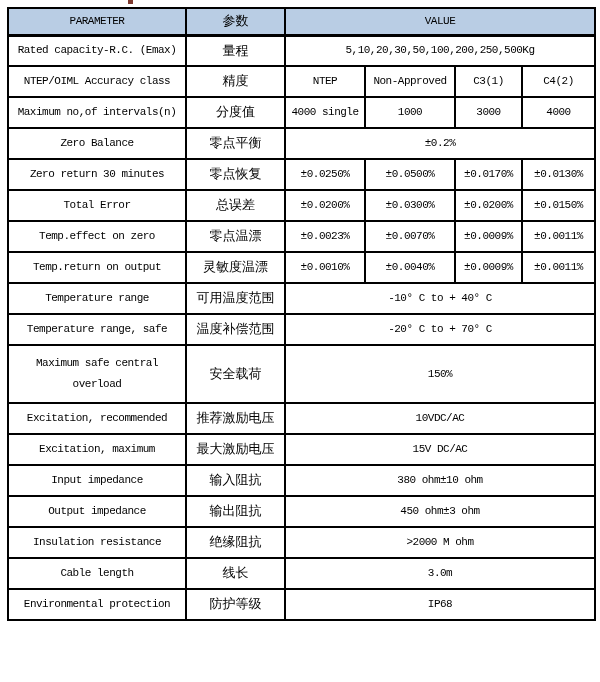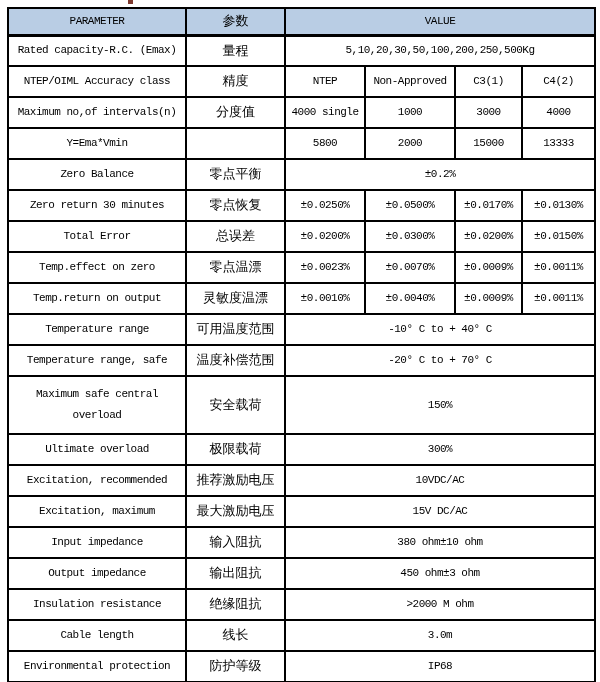--- a/index.html
+++ b/index.html
@@ -90,28 +90,20 @@
 
   <tr class="r">
     <td>Maximum no,of intervals(n)</td>
     <td class="cn">分度值</td>
     <td>4000 single</td>
     <td>1000</td>
     <td>3000</td>
     <td>4000</td>
   </tr>
 
-  <tr class="r">
-    <td>Y=Ema*Vmin</td>
-    <td class="cn"></td>
-    <td>5800</td>
-    <td>2000</td>
-    <td>15000</td>
-    <td>13333</td>
-  </tr>
 
 
   <tr class="r">
     <td>Zero Balance</td>
     <td class="cn">零点平衡</td>
     <td colspan="4">±0.2%</td>
   </tr>
 
   <tr class="r">
     <td>Zero return 30 minutes</td>
@@ -160,25 +152,20 @@
     <td class="cn">温度补偿范围</td>
     <td colspan="4">-20° C to + 70° C</td>
   </tr>
 
   <tr class="tall">
     <td>Maximum safe central overload</td>
     <td class="cn">安全载荷</td>
     <td colspan="4">150%</td>
   </tr>
 
-  <tr class="r">
-    <td>Ultimate overload</td>
-    <td class="cn">极限载荷</td>
-    <td colspan="4">300%</td>
-  </tr>
 
   <tr class="r">
     <td>Excitation, recommended</td>
     <td class="cn">推荐激励电压</td>
     <td colspan="4">10VDC/AC</td>
   </tr>
 
   <tr class="r">
     <td>Excitation, maximum</td>
     <td class="cn">最大激励电压</td>

